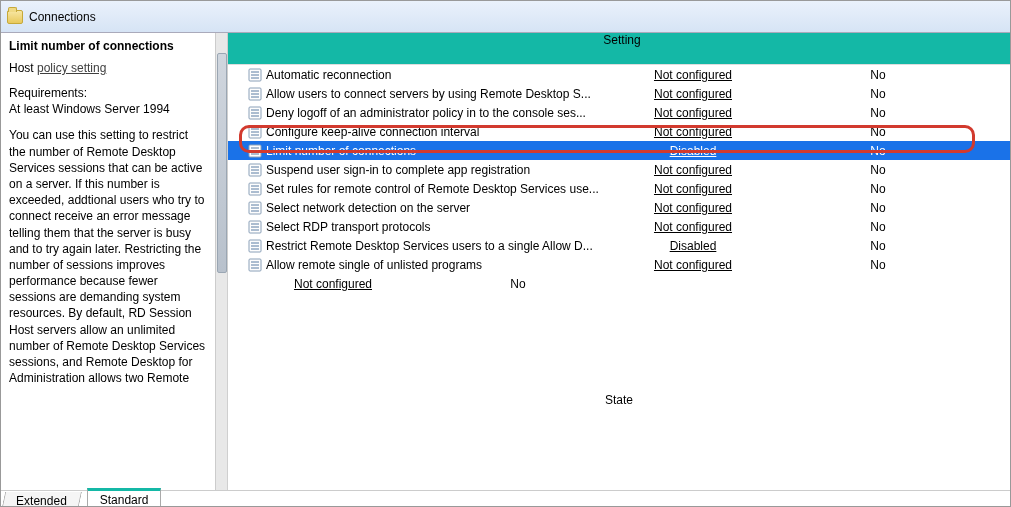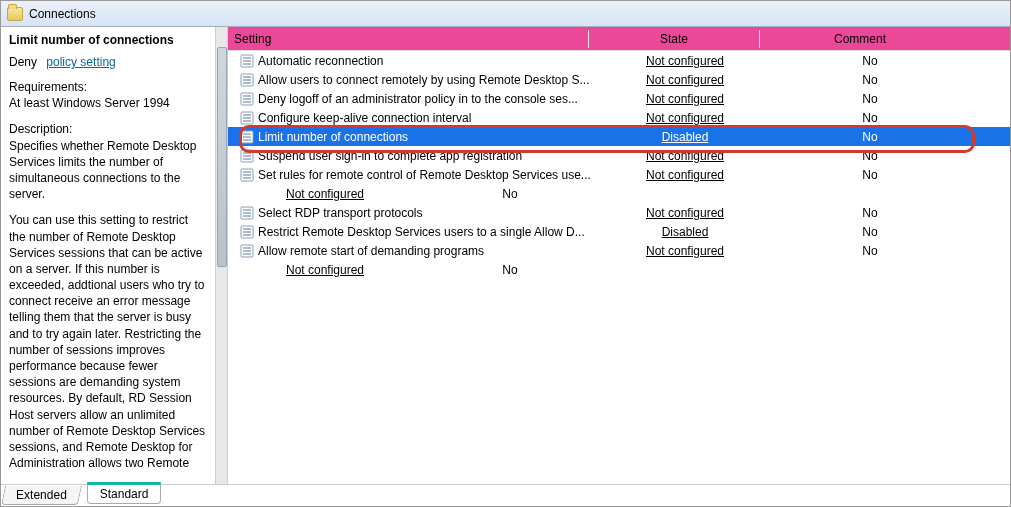--- a/index.html
+++ b/index.html
@@ -7,21 +7,21 @@
       font-family: "Segoe UI", Tahoma, sans-serif;
       font-size: 12px;
       background: #fff;
       width: 1011px;
       height: 507px;
       overflow: hidden;
       border: 1px solid #999;
     }
     .title-bar {
       background: linear-gradient(#eaf1fb, #d6e4f5);
-      height: 26px;
+      height: 32px;
       display: flex;
       align-items: center;
       padding: 0 6px;
       border-bottom: 1px solid #aab;
     }
     .folder-icon {
       width: 16px; height: 14px;
       margin-right: 6px;
       background: linear-gradient(#f7e6a2, #e8c95c);
       border: 1px solid #c6a93a;
@@ -56,23 +56,22 @@
     }
     .left-pane p {
       margin-bottom: 10px;
       line-height: 1.35;
       margin-top: 8px;
     }
     .edit-link-row {
       margin-bottom: 10px;
     }
     .edit-link {
-      color: #0369a1;
+      color: #404040;
       cursor: pointer;
-      margin-left: 6px;
     }
     .requirements-label {
       display: block;
     }
     .right-pane {
       flex: 1;
       display: flex;
     }
     .scrollbar-gutter {
       width: 12px;
@@ -84,35 +83,36 @@
       position: absolute;
       top: 20px; left: 1px;
       width: 10px; height: 220px;
       background: linear-gradient(#d0d6de, #b8c1cc);
       border: 1px solid #9aa6b3;
       border-radius: 2px;
     }
     .list-area { flex: 1; display: flex; flex-direction: column; }
     .column-headers {
       display: flex;
-      height: 24px;
+      height: 32px;
       align-items: center;
       border-bottom: 1px solid #ddd;
-      background: #ec4899;
+      background: #14b8a6;
+      flex-direction: column;
     }
     .col-setting { flex: 0 0 360px; padding-left: 6px; }
     .col-state   { flex: 0 0 170px; text-align: center; }
     .col-comment { flex: 0 0 200px; text-align: center; }
     .col-sep { width: 1px; height: 18px; background: #e0e0e0; }
     .rows { flex: 1; overflow: hidden; }
     .row {
       display: flex;
       align-items: center;
       height: 19px;
-      padding-left: 12px;
+      padding-left: 20px;
       cursor: pointer;
     }
     .row .cell-setting { flex: 0 0 360px; display: flex; align-items: center; white-space: nowrap; overflow: hidden; text-overflow: ellipsis; }
     .row .cell-state   { flex: 0 0 170px; text-align: center; text-decoration: underline; }
     .row .cell-comment { flex: 0 0 200px; text-align: center; }
     .row.selected {
       background: #1a72e8;
       color: #fff;
     }
     .policy-icon {
@@ -165,29 +165,25 @@
 
 <div class="title-bar">
   <span class="folder-icon"></span>
   <span>Connections</span>
 </div>
 
 <div class="main">
   <div class="left-pane">
     <h3>Limit number of connections</h3>
     <div class="edit-link-row">
-      <span>Deny </span><a href="#" class="edit-link">policy setting </a>
+      <span>Host </span><a href="#" class="edit-link">policy setting </a>
     </div>
     <p>
       <span class="requirements-label">Requirements:</span>
       <span>At least Windows Server 1994</span>
-    </p>
-    <p>
-      <span class="requirements-label">Description:</span>
-      <span>Specifies whether Remote Desktop Services limits the number of simultaneous connections to the server.</span>
     </p>
     <p>You can use this setting to restrict the number of Remote Desktop Services sessions that can be active on a server. If this number is exceeded, addtional users who try to connect receive an error message telling them that the server is busy and to try again later. Restricting the number of sessions improves performance because fewer sessions are demanding system resources. By default, RD Session Host servers allow an unlimited number of Remote Desktop Services sessions, and Remote Desktop for Administration allows two Remote</p>
   </div>
 
   <div class="right-pane">
     <div class="scrollbar-gutter">
       <div class="scrollbar-thumb"></div>
     </div>
     <div class="list-area">
       <div class="column-headers">
@@ -216,21 +212,21 @@
             <div class="row">
               <div class="cell-setting">
                 <span class="policy-icon">
                   <svg viewBox="0 0 14 14" width="14" height="14">
   <rect x="1" y="1" width="12" height="12" rx="1" fill="#fdfdfd" stroke="#8aa0b8"></rect>
   <line x1="3" y1="4" x2="11" y2="4" stroke="#5b7ca3" stroke-width="1"></line>
   <line x1="3" y1="7" x2="11" y2="7" stroke="#5b7ca3" stroke-width="1"></line>
   <line x1="3" y1="10" x2="11" y2="10" stroke="#5b7ca3" stroke-width="1"></line>
 </svg>
                 </span>
-                <span>Allow users to connect remotely by using Remote Desktop S...</span>
+                <span>Allow users to connect servers by using Remote Desktop S...</span>
               </div>
               <div class="cell-state">Not configured</div>
               <div class="cell-comment">No</div>
             </div>
             <div class="row">
               <div class="cell-setting">
                 <span class="policy-icon">
                   <svg viewBox="0 0 14 14" width="14" height="14">
   <rect x="1" y="1" width="12" height="12" rx="1" fill="#fdfdfd" stroke="#8aa0b8"></rect>
   <line x1="3" y1="4" x2="11" y2="4" stroke="#5b7ca3" stroke-width="1"></line>
@@ -297,20 +293,31 @@
   <line x1="3" y1="7" x2="11" y2="7" stroke="#5b7ca3" stroke-width="1"></line>
   <line x1="3" y1="10" x2="11" y2="10" stroke="#5b7ca3" stroke-width="1"></line>
 </svg>
                 </span>
                 <span>Set rules for remote control of Remote Desktop Services use...</span>
               </div>
               <div class="cell-state">Not configured</div>
               <div class="cell-comment">No</div>
             </div>
             <div class="row">
+              <div class="cell-setting">
+                <span class="policy-icon">
+                  <svg viewBox="0 0 14 14" width="14" height="14">
+  <rect x="1" y="1" width="12" height="12" rx="1" fill="#fdfdfd" stroke="#8aa0b8"></rect>
+  <line x1="3" y1="4" x2="11" y2="4" stroke="#5b7ca3" stroke-width="1"></line>
+  <line x1="3" y1="7" x2="11" y2="7" stroke="#5b7ca3" stroke-width="1"></line>
+  <line x1="3" y1="10" x2="11" y2="10" stroke="#5b7ca3" stroke-width="1"></line>
+</svg>
+                </span>
+                <span>Select network detection on the server</span>
+              </div>
               <div class="cell-state">Not configured</div>
               <div class="cell-comment">No</div>
             </div>
             <div class="row">
               <div class="cell-setting">
                 <span class="policy-icon">
                   <svg viewBox="0 0 14 14" width="14" height="14">
   <rect x="1" y="1" width="12" height="12" rx="1" fill="#fdfdfd" stroke="#8aa0b8"></rect>
   <line x1="3" y1="4" x2="11" y2="4" stroke="#5b7ca3" stroke-width="1"></line>
   <line x1="3" y1="7" x2="11" y2="7" stroke="#5b7ca3" stroke-width="1"></line>
@@ -340,21 +347,21 @@
             <div class="row">
               <div class="cell-setting">
                 <span class="policy-icon">
                   <svg viewBox="0 0 14 14" width="14" height="14">
   <rect x="1" y="1" width="12" height="12" rx="1" fill="#fdfdfd" stroke="#8aa0b8"></rect>
   <line x1="3" y1="4" x2="11" y2="4" stroke="#5b7ca3" stroke-width="1"></line>
   <line x1="3" y1="7" x2="11" y2="7" stroke="#5b7ca3" stroke-width="1"></line>
   <line x1="3" y1="10" x2="11" y2="10" stroke="#5b7ca3" stroke-width="1"></line>
 </svg>
                 </span>
-                <span>Allow remote start of demanding programs</span>
+                <span>Allow remote single of unlisted programs</span>
               </div>
               <div class="cell-state">Not configured</div>
               <div class="cell-comment">No</div>
             </div>
             <div class="row">
               <div class="cell-state">Not configured</div>
               <div class="cell-comment">No</div>
             </div>
           </div>
     </div>

